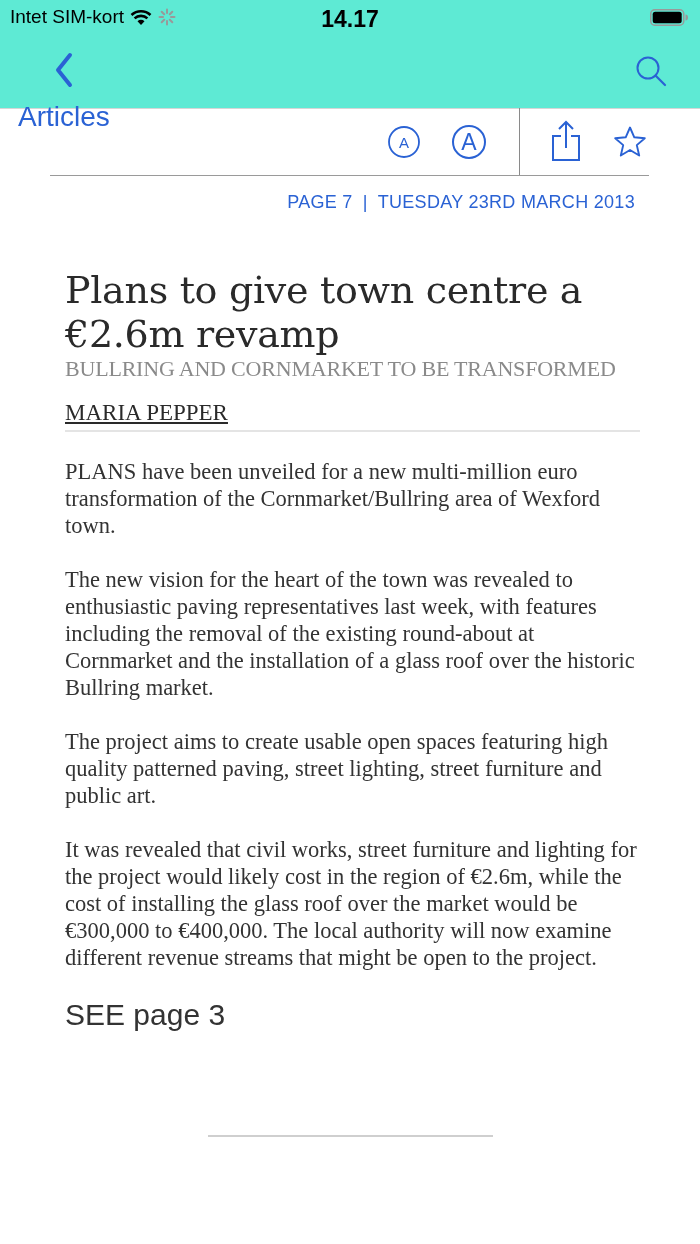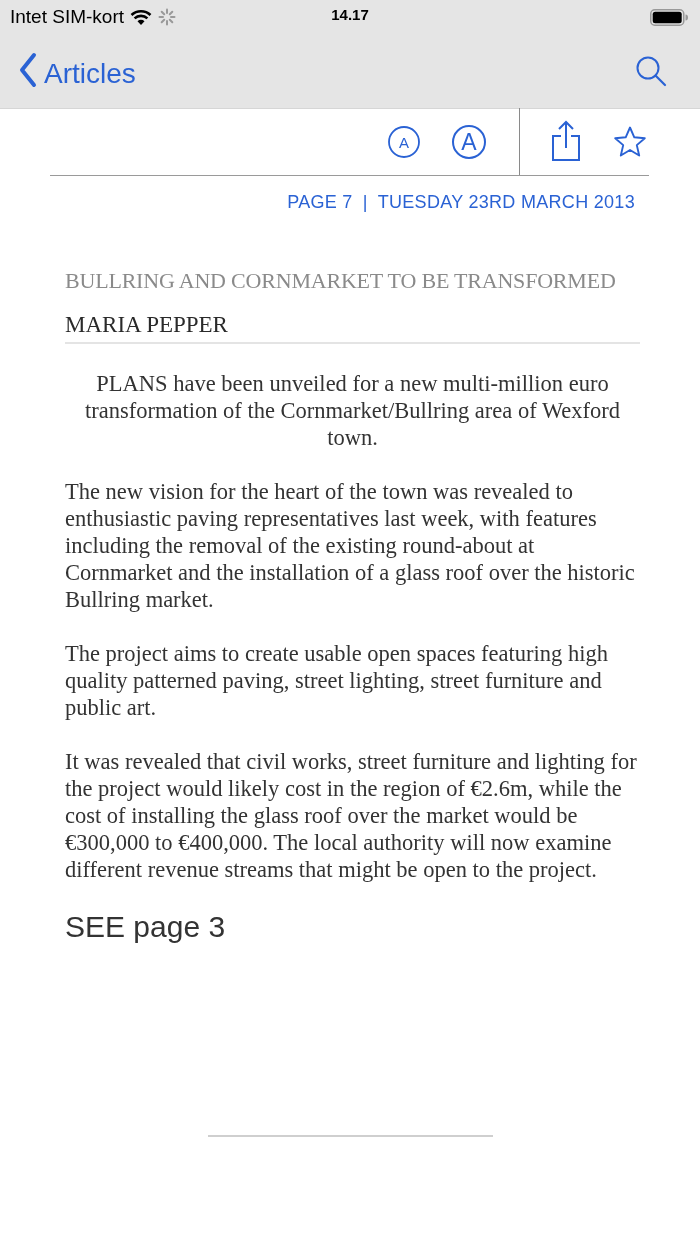--- a/index.html
+++ b/index.html
@@ -2,44 +2,44 @@
 <html><head>
 <meta charset="utf-8">
 <style>
   html, body { margin: 0; padding: 0; }
   body {
     width: 700px; height: 1244px; overflow: hidden;
     background: #ffffff;
     font-family: "Liberation Sans", sans-serif;
     position: relative;
   }
-  .top-bars { background: #e5e5e5; position: absolute; left: 0; top: 0; width: 700px; height: 108px; border-bottom: 1px solid #d6d6d6; }
+  .top-bars { background: #5eead4; position: absolute; left: 0; top: 0; width: 700px; height: 108px; border-bottom: 1px solid #d6d6d6; }
   .status-bar { position: absolute; top: 0; left: 0; width: 700px; height: 36px; }
   .carrier { position: absolute; left: 10px; top: 6px; font-size: 19px; color: #000; display: flex; align-items: center; gap: 6px; }
   .carrier svg { display: block; }
-  .clock { position: absolute; left: 0; width: 700px; top: 6px; text-align: center; font-size: 15px; font-weight: bold; color: #000; pointer-events: none; }
+  .clock { position: absolute; left: 0; width: 700px; top: 6px; text-align: center; font-size: 23px; font-weight: bold; color: #000; pointer-events: none; }
   .battery { position: absolute; right: 14px; top: 9px; width: 36px; height: 16px; }
   .nav-bar { position: absolute; top: 40px; left: 0; width: 700px; height: 64px; }
-  .back-button { position: absolute; left: 18px; top: 12px; display: flex; align-items: center; gap: 6px; color: #2a62d4; font-size: 28px; cursor: pointer; }
+  .back-button { position: absolute; left: 18px; top: 12px; display: flex; align-items: center; gap: 6px; color: #2a62d4; font-size: 28px; cursor: pointer; flex-direction: column; }
   .search-btn { position: absolute; right: 32px; top: 14px; width: 34px; height: 34px; cursor: pointer; }
 
   .toolbar { position: absolute; top: 108px; left: 50px; width: 599px; height: 67px; border-bottom: 1px solid #9a9a9a; }
   .toolbar .divider { position: absolute; left: 469px; top: 0; width: 1px; height: 67px; background: #8a8a8a; }
   .tool-icon { position: absolute; cursor: pointer; }
 
   .meta-line { position: absolute; top: 192px; right: 65px; color: #2a62d4; font-size: 18px; letter-spacing: 0.3px; }
   .meta-line .sep { margin: 0 10px; }
 
   .article { position: absolute; left: 65px; top: 268px; width: 575px; }
   .headline { font-family: "DejaVu Serif", serif; font-size: 38px; line-height: 44px; color: #2a2a2a; margin: 0; font-weight: normal; letter-spacing: -0.3px; }
   .subheadline { font-family: "Liberation Serif", serif; font-size: 22px; color: #8a8a8a; letter-spacing: -0.2px; }
-  .byline { font-family: "Liberation Serif", serif; font-size: 23px; color: #2a2a2a; margin-top: 18px; padding-bottom: 4px; border-bottom: 2px solid #e4e4e4; }
+  .byline { font-family: "Liberation Serif", serif; font-size: 23px; color: #2a2a2a; margin-top: 18px; padding-bottom: 4px; border-bottom: 2px solid #e4e4e4; text-decoration: underline; }
   .body-text { font-family: "Liberation Serif", serif; font-size: 22.5px; line-height: 27px; color: #333; }
   .body-text p { margin: 0 0 27px 0; }
-  .body-text p:first-child { margin-top: 26px; text-align: center; }
+  .body-text p:first-child { margin-top: 26px; }
   .see-also { font-family: Liberation Sans, sans-serif; font-size: 30px; color: #333; margin-top: 0; }
   .end-rule { position: absolute; left: 208px; top: 1135px; width: 285px; height: 2px; background: #cfcfcf; }
 </style>
 </head>
 <body>
 
 <div class="top-bars">
   <div class="status-bar">
     <div class="carrier">
       <span>Intet SIM-kort</span>
@@ -121,20 +121,21 @@
       <path d="M17 2.5 L21.3 12.3 L31.8 13.2 L23.8 20.1 L26.2 30.5 L17 25 L7.8 30.5 L10.2 20.1 L2.2 13.2 L12.7 12.3 Z" fill="none" stroke="#2a62d4" stroke-width="1.9" stroke-linejoin="round"></path>
     </svg>
   </div>
 </div>
 
 <div class="meta-line">
   <span>PAGE 7</span><span class="sep">|</span><span>TUESDAY 23RD MARCH 2013</span>
 </div>
 
 <div class="article">
+  <h1 class="headline">Plans to give town centre a €2.6m revamp</h1>
   <div class="subheadline">BULLRING AND CORNMARKET TO BE TRANSFORMED</div>
   <div class="byline">MARIA PEPPER</div>
   <div class="body-text">
     <p>PLANS have been unveiled for a new multi-million euro transformation of the Cornmarket/Bullring area of Wexford town.</p>
     <p>The new vision for the heart of the town was revealed to enthusiastic paving representatives last week, with features including the removal of the existing round-about at Cornmarket and the installation of a glass roof over the historic Bullring market.</p>
     <p>The project aims to create usable open spaces featuring high quality patterned paving, street lighting, street furniture and public art.</p>
     <p>It was revealed that civil works, street furniture and lighting for the project would likely cost in the region of €2.6m, while the cost of installing the glass roof over the market would be €300,000 to €400,000. The local authority will now examine different revenue streams that might be open to the project.</p>
   </div>
   <div class="see-also">SEE page 3</div>
 </div>

